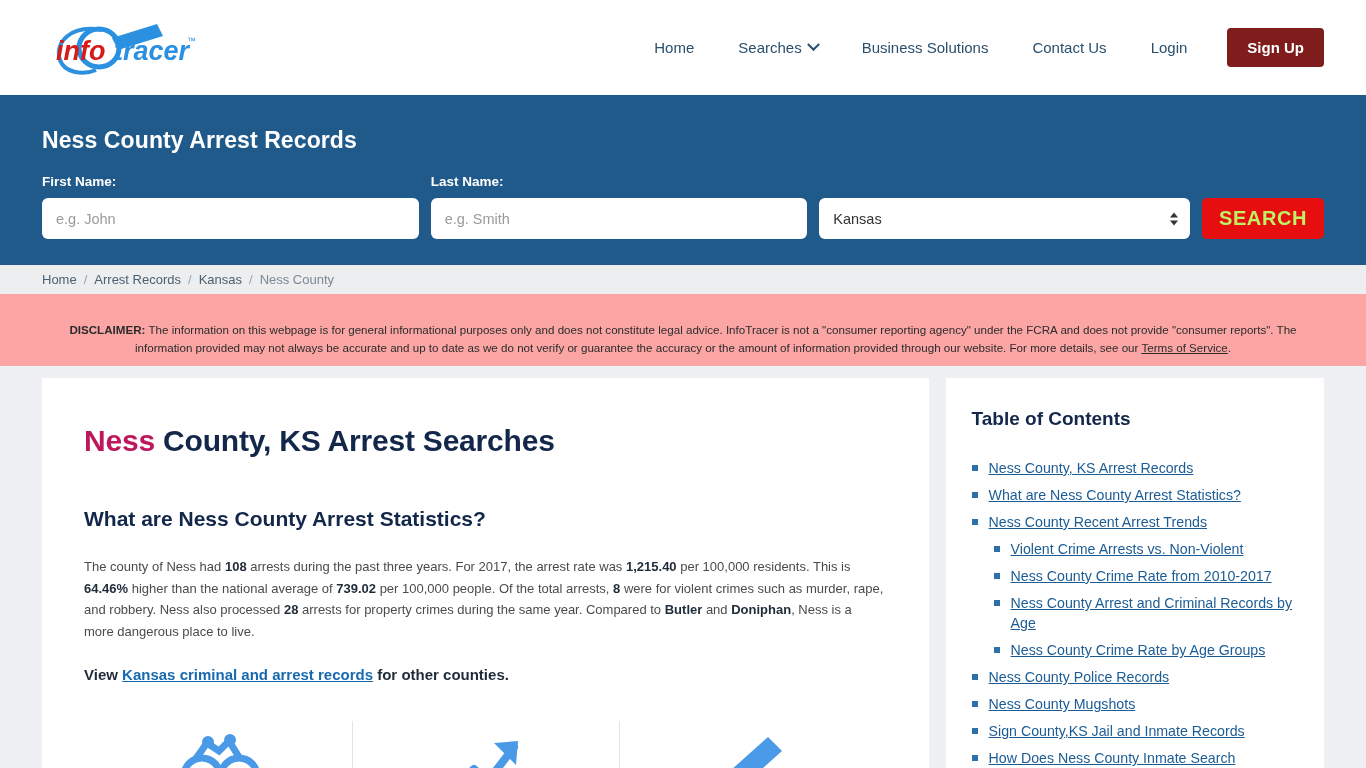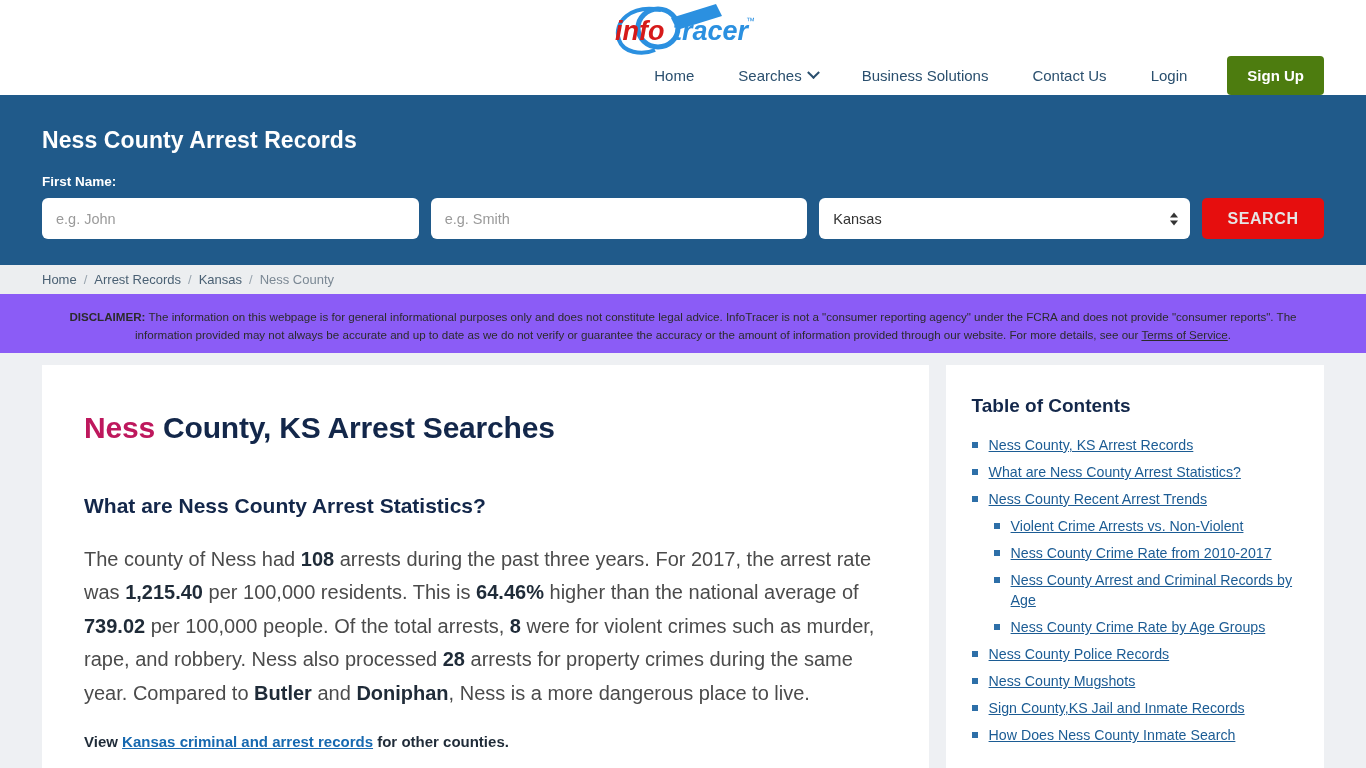--- a/index.html
+++ b/index.html
@@ -11,21 +11,20 @@
   }
 
   
   .header {
     height: 95px;
     background: #ffffff;
     display: flex;
     align-items: center;
     padding: 0 42px;
     position: relative;
-    flex-direction: column;
   }
   .logo { display: flex; align-items: center; margin-left: 0px; }
   .logo-svg { display: block; }
 
   .nav {
     margin-left: auto;
     display: flex;
     align-items: center;
     gap: 0px;
   }
@@ -40,21 +39,21 @@
     gap: 7px;
   }
   .chev {
     display: inline-block;
     width: 9px; height: 9px;
     border-right: 2px solid #2a4f6e;
     border-bottom: 2px solid #2a4f6e;
     transform: rotate(45deg) translate(-2px,-2px);
   }
   .signup {
-    background: #4d7c0f;
+    background: #7f1d1d;
     color: #fff;
     font-size: 15px;
     font-weight: bold;
     border-radius: 4px;
     padding: 11px 20px;
     margin-left: 18px;
     text-decoration: none;
     white-space: nowrap;
   }
 
@@ -110,22 +109,22 @@
     border-left: 4px solid transparent;
     border-right: 4px solid transparent;
   }
   .stepper i.up { border-bottom: 5px solid #333; }
   .stepper i.down { border-top: 5px solid #333; }
 
   .search-btn {
     height: 41px;
     min-width: 122px;
     background: #e60e0e;
-    color: #e5e5e5;
-    font-size: 16px;
+    color: #bef264;
+    font-size: 20px;
     font-weight: bold;
     letter-spacing: .6px;
     border: none;
     border-radius: 5px;
     cursor: pointer;
     font-family: "Liberation Sans", sans-serif;
   }
 
   
   .breadcrumb {
@@ -137,22 +136,22 @@
     font-size: 13px;
     color: #5a6b7a;
     gap: 0px;
   }
   .breadcrumb a { color: #4a6073; text-decoration: none; }
   .breadcrumb .sep { color: #98a4ae; padding: 0 7px; }
   .breadcrumb .cur { color: #7b8894; }
 
   
   .disclaimer {
-    background: #8b5cf6;
-    padding: 14px 44px 9px 44px;
+    background: #fca5a5;
+    padding: 27px 44px 9px 44px;
     font-size: 11.6px;
     line-height: 1.55;
     color: #2b2b2b;
     text-align: center;
   }
   .disclaimer b { font-weight: bold; }
   .disclaimer a { color: #2b2b2b; text-decoration: underline; }
 
   
   .page {
@@ -176,21 +175,21 @@
   }
   .h1 .accent { color: #be185d; }
   .h2 {
     font-size: 21px;
     font-weight: bold;
     color: #13274a;
     margin-top: 49px;
   }
   .para {
     margin-top: 25px;
-    font-size: 20px;
+    font-size: 13px;
     line-height: 1.67;
     color: #4b4b4b;
     max-width: 800px;
   }
   .para b { color: #1f2b38; font-weight: bold; }
   .view-line {
     margin-top: 23px;
     font-size: 15px;
     font-weight: bold;
     color: #1f2b38;
@@ -221,21 +220,21 @@
   .side-card {
     background: #ffffff;
     width: 379px;
     padding: 30px 26px 20px 26px;
     min-height: 500px;
   }
   .toc-title {
     font-size: 19px;
     font-weight: bold;
     color: #13274a;
-    margin-bottom: 18px;
+    margin-bottom: 28px;
   }
   .toc-list { list-style: none; }
   .toc-li {
     display: flex;
     gap: 11px;
     align-items: flex-start;
     margin-bottom: 7px;
     padding-left: 0px;
   }
   .toc-li.sub { padding-left: 22px; }
@@ -291,20 +290,21 @@
 <div class="hero">
   <div class="hero-title">Ness County Arrest Records</div>
 
   <div class="form-row">
     <div class="field fn">
       <label class="field-label">First Name:</label>
       <input type="text" placeholder="e.g. John" style="">
     </div>
 
     <div class="field ln">
+      <label class="field-label">Last Name:</label>
       <input type="text" placeholder="e.g. Smith" style="">
     </div>
 
     <div class="field st">
       <div class="select-wrap">
         <select>
           <option>Kansas</option>
         </select>
         <span class="stepper">
           <i class="up"></i>

